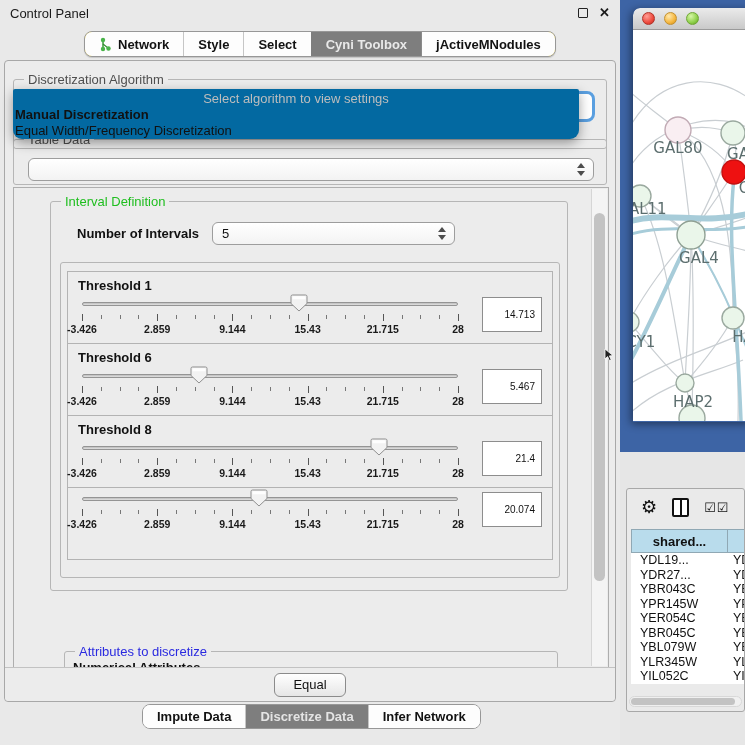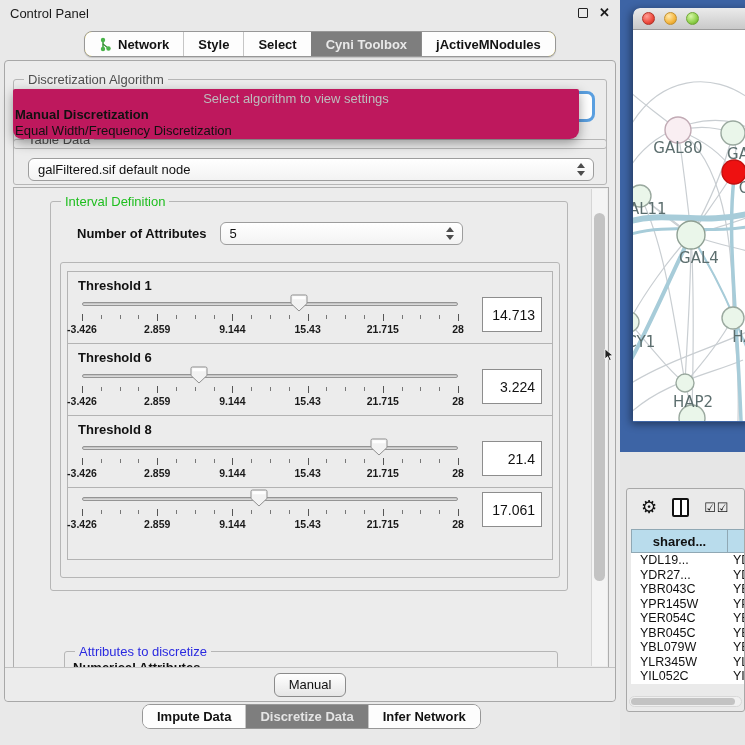--- a/index.html
+++ b/index.html
@@ -28,21 +28,21 @@
 
   .group { position:absolute; border:1px solid #b6b6b6; border-radius:3px; }
   .group-title { position:absolute; top:-8px; left:10px; background:#ececec; padding:0 4px; font-size:13px; }
   .t-grey { color:#4f4f4f; }
   .t-green { color:#1fbe1f; }
   .t-blue { color:#2a2ae0; }
 
   .algo-group { left:8px; top:18px; width:594px; height:70px; }
   .focus-ring { position:absolute; left:552px; top:30px; width:38px; height:31px; background:#fff;
     border:3px solid #5a9fe0; border-radius:8px; z-index:1; }
-  .algo-popup { position:absolute; left:8px; top:28px; width:566px; height:50px; background:#be185d; z-index:3;
+  .algo-popup { position:absolute; left:8px; top:28px; width:566px; height:50px; background:#0369a1; z-index:3;
     border-radius:2px 2px 9px 9px; box-shadow:0 4px 12px rgba(0,0,0,.38); padding-top:2px; }
   .popup-placeholder { text-align:center; color:#bdbdbd; font-size:13px; height:15px; }
   .popup-option { font-size:13px; padding:1px 0 0 2px; height:16px; white-space:nowrap; }
   .popup-option.selected { font-weight:bold; }
 
   .tabledata-group { left:8px; top:78px; width:594px; height:46px; }
   .combo { position:relative; background:#fff; border:1px solid #9d9d9d; border-radius:6px; height:23px;
     display:flex; align-items:center; padding-left:9px; font-size:13px;
     background:linear-gradient(#ffffff,#f3f3f3); }
   .combo .spin { position:absolute; right:8px; top:4px; display:flex; flex-direction:column; gap:3px; }
@@ -67,21 +67,21 @@
   .slider { position:relative; flex:1; height:46px; margin-right:24px; }
   .slider-track { position:absolute; left:0; right:0; top:9px; height:4px; border:1px solid #949494;
     border-radius:3px; background:linear-gradient(#bdbdbd,#e2e2e2); }
   .slider-thumb { position:absolute; top:1px; width:18px; height:18px; margin-left:-9px; }
   .slider-ticks { position:absolute; left:0; right:0; top:21px; height:8px; }
   .stick { position:absolute; top:1px; width:1px; height:4px; background:#777; }
   .stick.major { top:0; height:7px; background:#555; }
   .slider-ticklabels { position:absolute; left:0; right:0; top:30px; height:12px; }
   .sticklabel { position:absolute; transform:translateX(-50%); font-size:10.5px; font-weight:600; color:#1a1a1a; white-space:nowrap; }
   .value-box { width:60px; height:35px; margin-top:4px; background:#fff; border:1px solid #8d8d8d;
-    display:flex; align-items:center; justify-content:flex-end; padding-right:6px; font-size:14px; }
+    display:flex; align-items:center; justify-content:flex-end; padding-right:6px; font-size:10px; }
 
   .attributes-group { left:50px; top:463px; width:494px; height:200px; }
   .attr-label { position:absolute; left:8px; top:8px; font-weight:bold; font-size:13px; }
 
   .apply-row { position:absolute; left:0; bottom:0; width:610px; height:34px; border-top:1px solid #c2c2c2;
     background:#ececec; display:flex; align-items:center; justify-content:center; border-radius:0 0 4px 4px; }
   .apply-btn { width:72px; height:24px; border:1px solid #8b8b8b; border-radius:6px;
     background:linear-gradient(#ffffff,#e6e6e6); font-size:13px; display:flex; align-items:center; justify-content:center; }
 
   .bottom-tabs { position:absolute; left:142px; top:704px; height:25px; display:flex; border:1px solid #979797;
@@ -181,35 +181,34 @@
 
       <div class="algo-popup">
         <div class="popup-placeholder">Select algorithm to view settings</div>
         <div class="popup-option selected">Manual Discretization</div>
         <div class="popup-option">Equal Width/Frequency Discretization</div>
       </div>
 
       <div class="group tabledata-group">
         <span class="group-title t-grey">Table Data</span>
         <div class="combo tabledata-combo">
-          <span>galFiltered.sif default node</span>
           <span class="spin">
               <span class="up"></span>
               <span class="down"></span>
             </span>
         </div>
       </div>
 
       <div class="scrollpane">
 
         <div class="group interval-group">
           <span class="group-title t-green">Interval Definition</span>
 
           <div class="noi-row">
-            <span class="noi-label">Number of Attributes</span>
+            <span class="noi-label">Number of Intervals</span>
             <div class="combo noi-combo">
               <span>5</span>
               <span class="spin">
                   <span class="up"></span>
                   <span class="down"></span>
                 </span>
             </div>
           </div>
 
           <div class="group thresholds-group">
@@ -293,21 +292,21 @@
                       </div>
         <div class="slider-ticklabels">
                         <span class="sticklabel" style="left: 0%;">-3.426</span>
                         <span class="sticklabel" style="left: 20%;">2.859</span>
                         <span class="sticklabel" style="left: 40%;">9.144</span>
                         <span class="sticklabel" style="left: 60%;">15.43</span>
                         <span class="sticklabel" style="left: 80%;">21.715</span>
                         <span class="sticklabel" style="left: 100%;">28</span>
                       </div>
       </div>
-      <div class="value-box">3.224</div>
+      <div class="value-box">5.467</div>
     </div>
   </div>
 
   <div class="threshold-panel">
     <div class="threshold-label">Threshold 8</div>
     <div class="threshold-body">
       <div class="slider">
         <div class="slider-track"></div>
         <svg class="slider-thumb" width="18" height="18" viewBox="0 0 18 18" style="left: 78.9983%;">
           <path d="M2.5 1 h13 a1.5 1.5 0 0 1 1.5 1.5 v7 l-8 7.5 -8 -7.5 v-7 a1.5 1.5 0 0 1 1.5 -1.5 z" fill="#f2f2f2" stroke="#8f8f8f" stroke-width="1"></path>
@@ -382,40 +381,40 @@
                       </div>
         <div class="slider-ticklabels">
                         <span class="sticklabel" style="left: 0%;">-3.426</span>
                         <span class="sticklabel" style="left: 20%;">2.859</span>
                         <span class="sticklabel" style="left: 40%;">9.144</span>
                         <span class="sticklabel" style="left: 60%;">15.43</span>
                         <span class="sticklabel" style="left: 80%;">21.715</span>
                         <span class="sticklabel" style="left: 100%;">28</span>
                       </div>
       </div>
-      <div class="value-box">17.061</div>
+      <div class="value-box">20.074</div>
     </div>
   </div>
 </div>
           </div>
         </div>
 
         <div class="group attributes-group">
           <span class="group-title t-blue">Attributes to discretize</span>
           <span class="attr-label">Numerical Attributes</span>
 
         </div>
 
         <div class="vscroll">
             <div class="thumb"></div>
           </div>
       </div>
 
       <div class="apply-row">
-        <div class="apply-btn">Manual</div>
+        <div class="apply-btn">Equal</div>
       </div>
     </div>
 
     <div class="bottom-tabs" id="bottom-tabs">
         <div class="bottom-tab">
           <span>Impute Data</span>
         </div>
         <div class="bottom-tab selected">
           <span>Discretize Data</span>
         </div>

